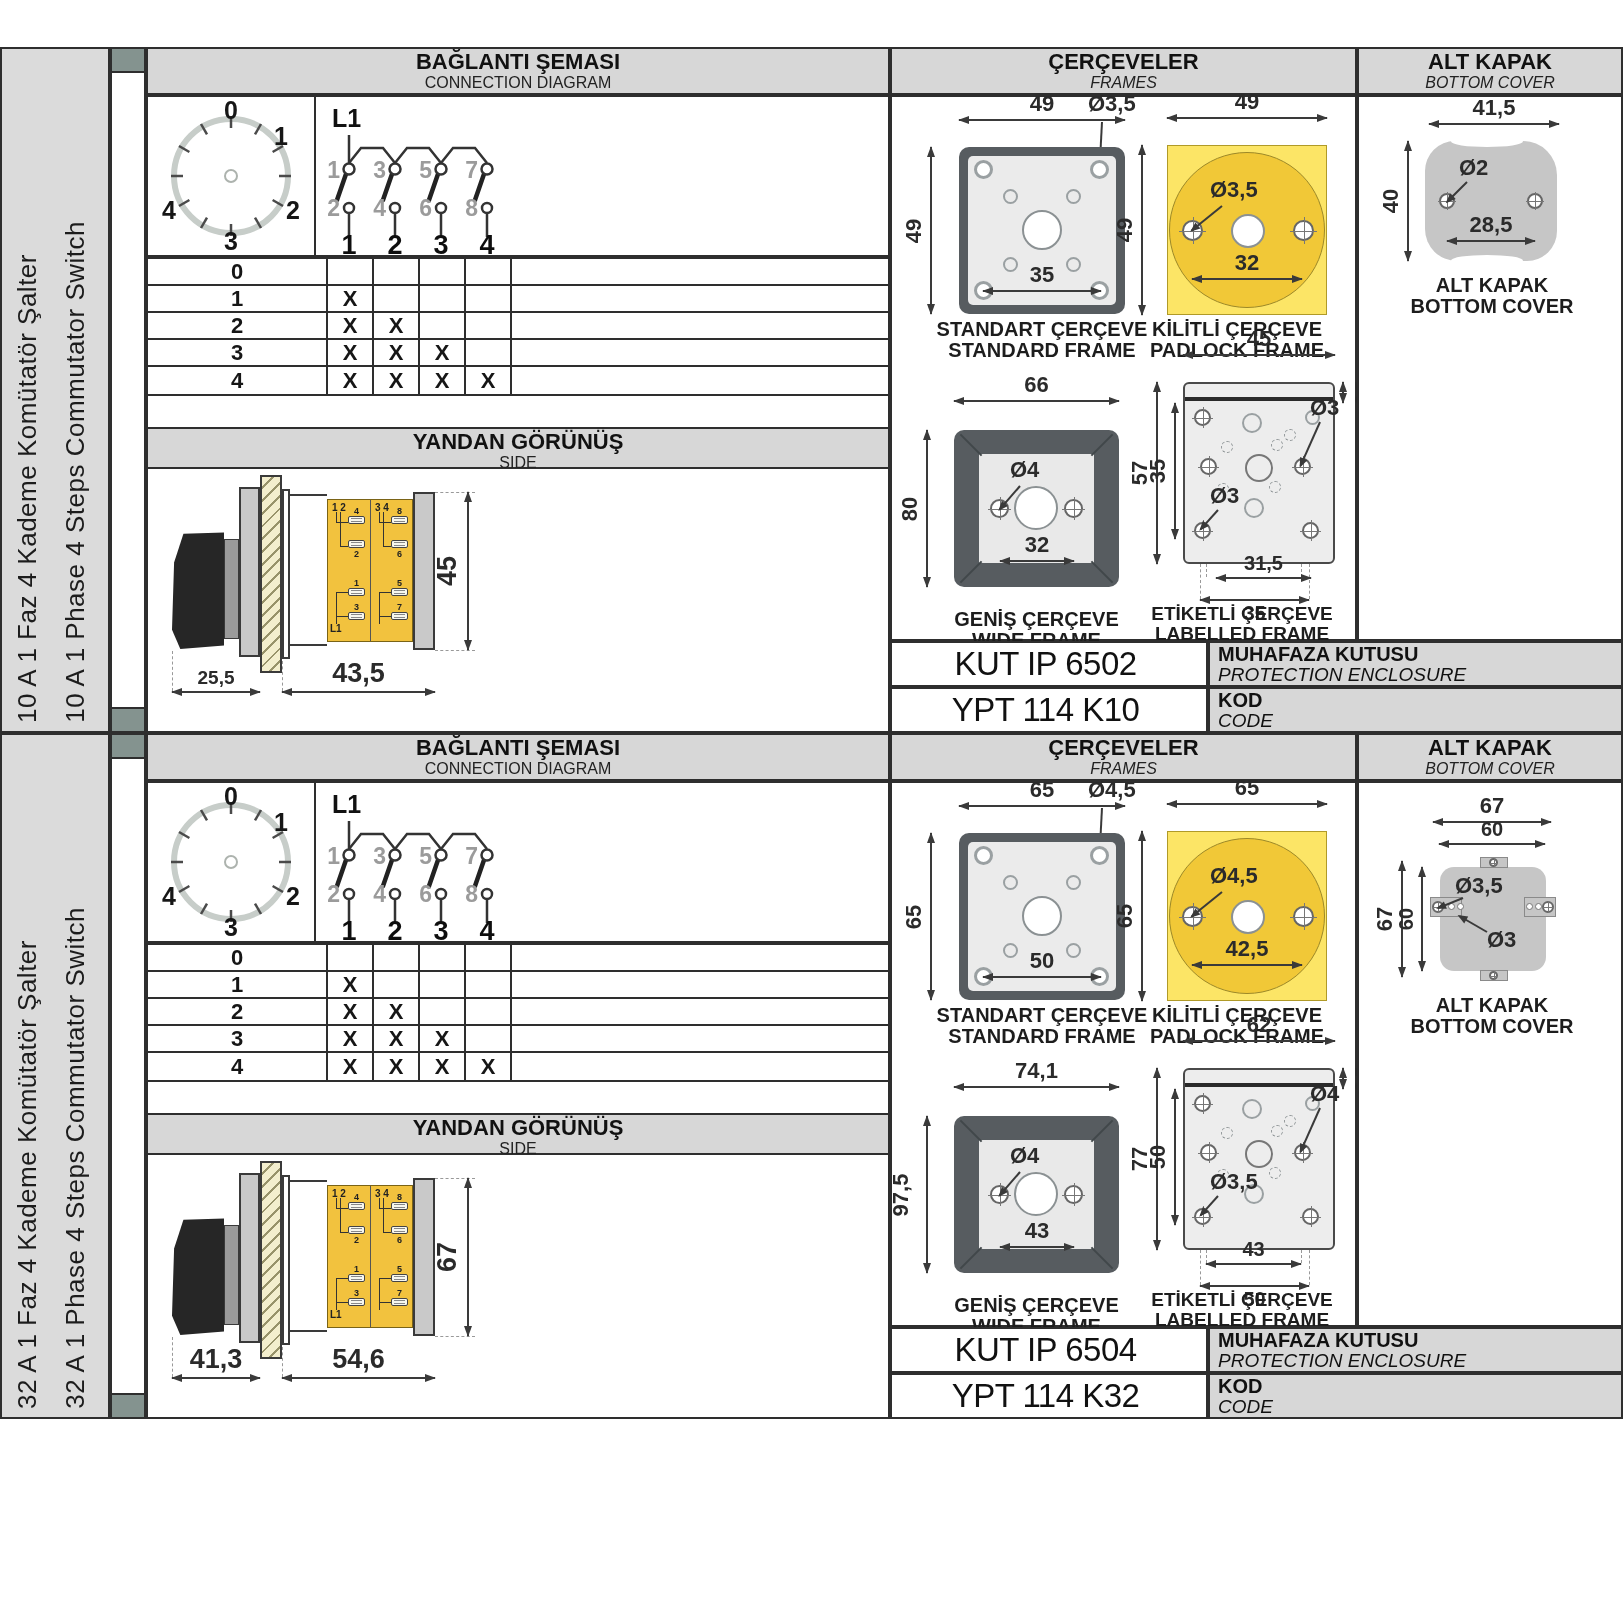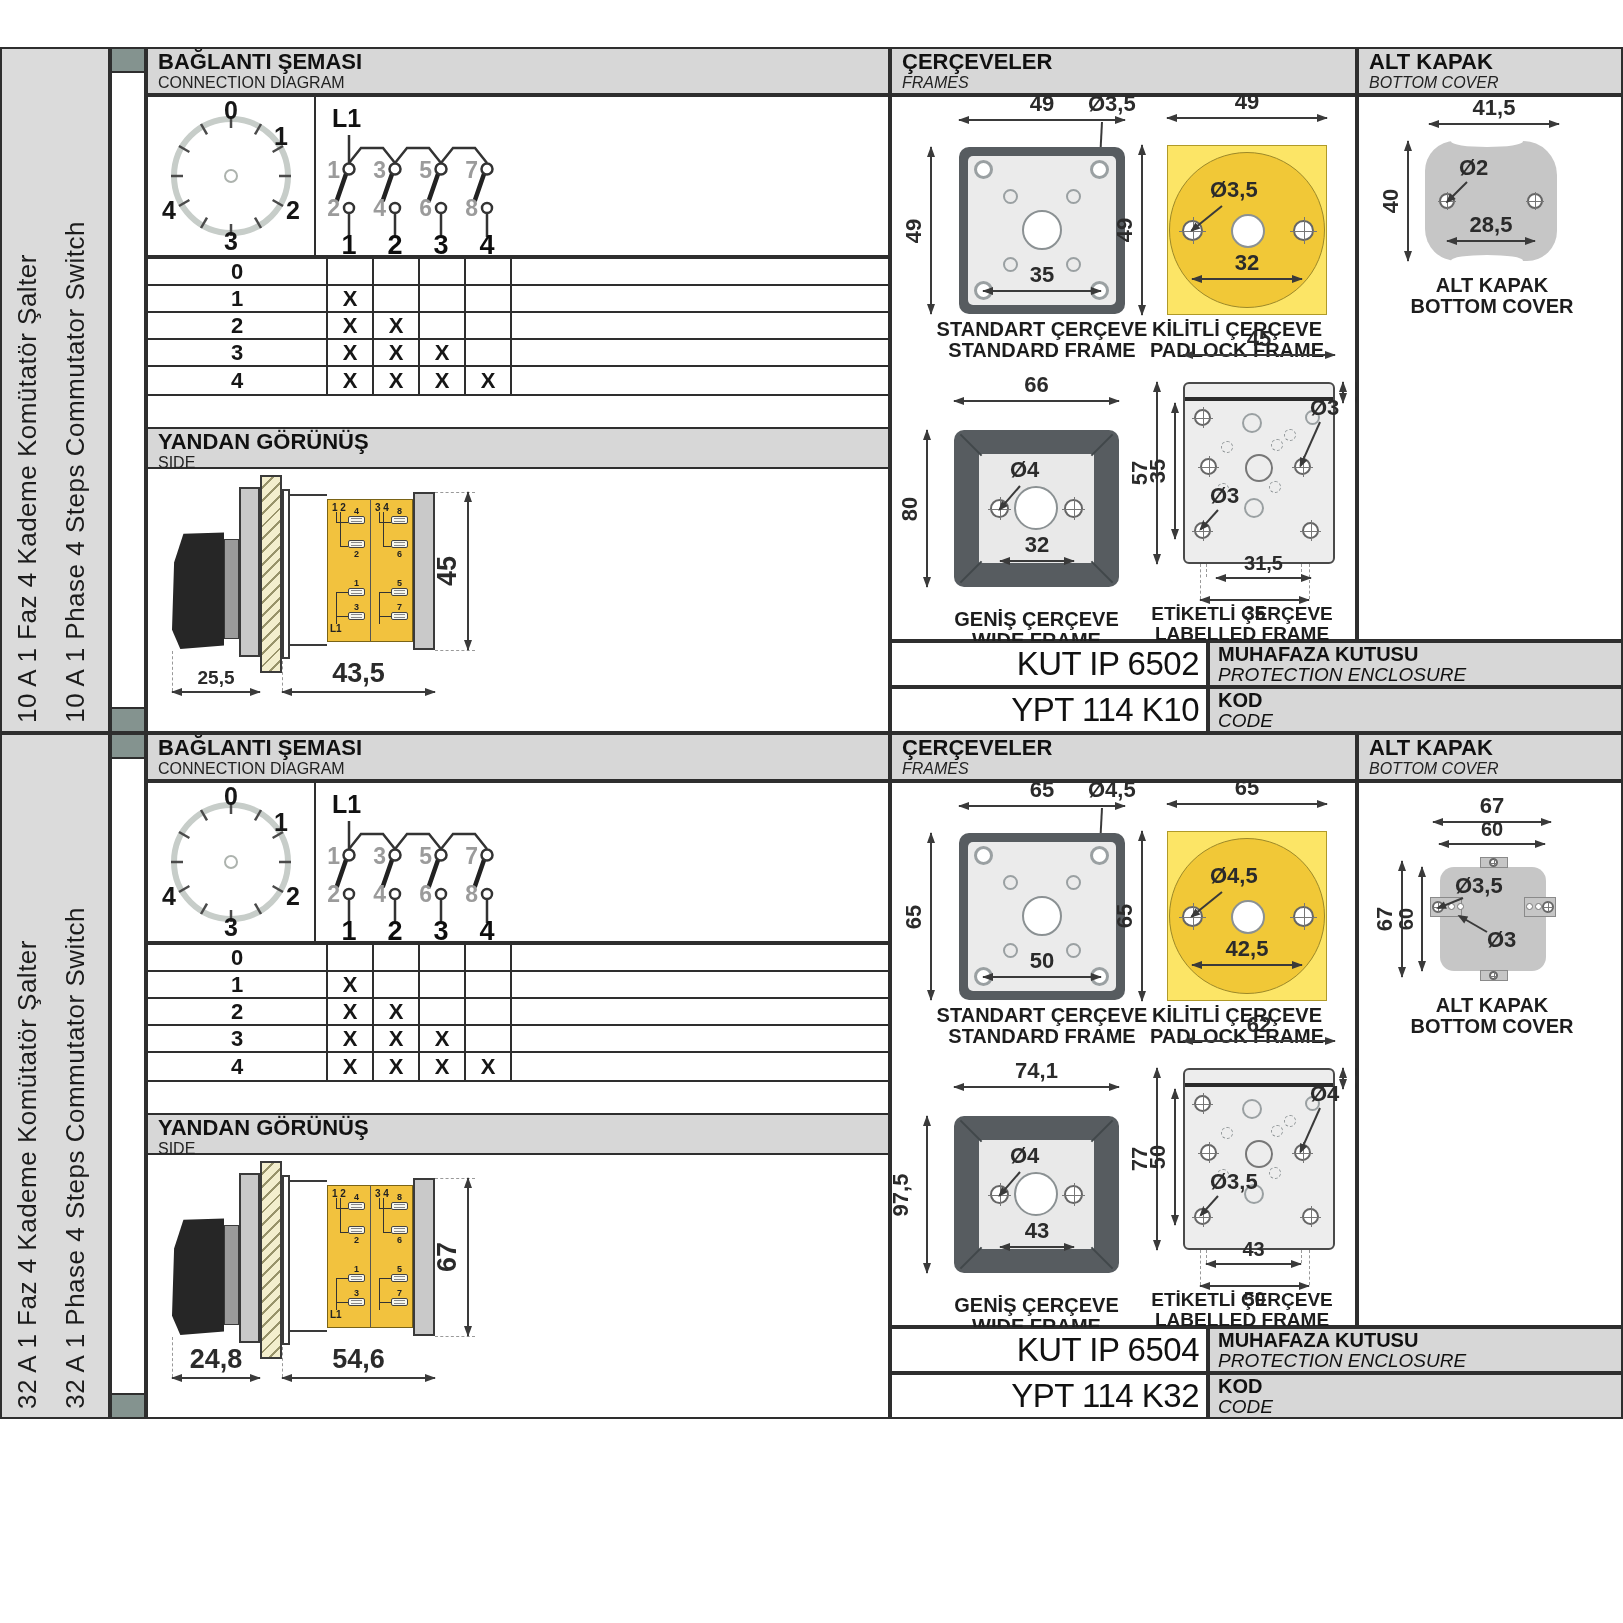--- a/index.html
+++ b/index.html
@@ -5,21 +5,21 @@
   * { box-sizing: border-box; margin:0; padding:0; }
   body { background:#fff; font-family:"Liberation Sans","DejaVu Sans",sans-serif; }
   #page { position:relative; width:1623px; height:1623px; background:#fff; overflow:hidden; }
   .section { position:absolute; left:0; width:1623px; height:686px; }
   .abs { position:absolute; }
   .box { position:absolute; background:#fff; border:2px solid #2e2e2e; }
   .sidebar { position:absolute; left:0; top:0; width:110px; height:686px; background:#dbdbdb; border:2px solid #2e2e2e; }
   .vlabel { position:absolute; bottom:8px; writing-mode:vertical-rl; transform:rotate(180deg); font-size:26px; color:#1c1c1c; white-space:nowrap; letter-spacing:.5px; }
   .binder { position:absolute; left:110px; top:0; width:36px; height:686px; background:#fff; border-left:2px solid #2e2e2e; border-right:2px solid #2e2e2e; }
   .bsq { position:absolute; left:-2px; width:36px; height:26px; background:#84938f; border:2px solid #2e2e2e; }
-  .hdr { position:absolute; background:#d7d7d7; border:2px solid #2e2e2e; text-align:left; padding:1px 10px; }
+  .hdr { position:absolute; background:#d7d7d7; border:2px solid #2e2e2e; text-align:center; padding:1px 10px; }
   .hdr .tr { font-weight:bold; font-size:22px; line-height:23px; color:#111; }
   .hdr .en { font-size:16px; line-height:20px; color:#222; }
   .it { font-style:italic; }
   .tt { position:absolute; display:grid; grid-template-columns:180px 46px 46px 46px 46px 1fr; grid-auto-rows:27px; border:2px solid #2e2e2e; background:#fff; }
   .tt > div { border-right:2px solid #2e2e2e; border-bottom:2px solid #2e2e2e; display:flex; align-items:center; justify-content:center; font-weight:bold; font-size:22px; color:#161616; }
   .tt > div:nth-child(6n) { border-right:none; }
   .tt > div:nth-last-child(-n+6) { border-bottom:none; }
   .dimh { position:absolute; border-top:2px solid #3a3a3a; height:0; }
   .dimh::before { content:""; position:absolute; left:-1px; top:-5px; border-top:4px solid transparent; border-bottom:4px solid transparent; border-right:11px solid #3a3a3a; }
   .dimh::after { content:""; position:absolute; right:-1px; top:-5px; border-top:4px solid transparent; border-bottom:4px solid transparent; border-left:11px solid #3a3a3a; }
@@ -42,21 +42,21 @@
   .exth { position:absolute; border-top:1px dashed #999; height:0; }
   .extv { position:absolute; border-left:1px dashed #999; width:0; }
   .term { position:absolute; width:17px; height:8px; background:#f7f7ee; border:1px solid #444; border-radius:2px; }
   .term::before { content:""; position:absolute; left:2px; right:2px; top:1px; border-top:1px solid #888; }
   .term::after { content:""; position:absolute; left:2px; right:2px; bottom:1px; border-top:1px solid #888; }
   .tlab { position:absolute; font-size:9px; font-weight:bold; color:#222; line-height:1; }
   .thead { position:absolute; font-size:10px; font-weight:bold; color:#222; line-height:1; }
   .wl { position:absolute; border-left:1px solid #333; border-bottom:1px solid #333; }
   .wl2 { position:absolute; border-left:1px solid #333; border-top:1px solid #333; }
   .diag { position:absolute; width:30px; border-top:2px solid #41474a; }
-  .codeval { position:absolute; background:#fff; border:2px solid #2e2e2e; text-align:right; font-size:33px; font-weight:500; letter-spacing:-.5px; color:#111; padding-right:7px; line-height:41px; }
+  .codeval { position:absolute; background:#fff; border:2px solid #2e2e2e; text-align:center; font-size:33px; font-weight:500; letter-spacing:-.5px; color:#111; padding-right:7px; line-height:41px; }
   .codelab { position:absolute; background:#d7d7d7; border:2px solid #2e2e2e; padding:0 8px; color:#111; }
   .codelab .tr { font-weight:bold; font-size:20px; line-height:22px; }
   .codelab .en { font-style:italic; font-size:19px; line-height:19px; }
   .st-l1 { font:bold 25px "Liberation Sans",sans-serif; fill:#111; }
   .st-gray { font:bold 23px "Liberation Sans",sans-serif; fill:#9b9b9b; text-anchor:end; }
   .st-term { font:bold 27px "Liberation Sans",sans-serif; fill:#0e0e0e; text-anchor:middle; }
   .st-num { font:bold 25px "Liberation Sans",sans-serif; fill:#161616; text-anchor:middle; }
   .sline { stroke:#333; stroke-width:2.5; fill:none; }
   .sarm { stroke:#222; stroke-width:4.5; fill:none; stroke-linecap:round; }
   .scon { fill:#fff; stroke:#333; stroke-width:2.5; }
@@ -552,21 +552,21 @@
       <div class="tlab" style="left:69px;top:79px">5</div>
       <div class="tlab" style="left:69px;top:103px">7</div>
       <div class="tlab" style="left:2px;top:124px;font-size:10px">L1</div>
     </div>
     <div class="abs" style="left:267px;top:23px;width:22px;height:158px;background:#c9c9c9;border:2px solid #3a3a3a"></div>
     <div class="exth" style="left:289px;top:23px;width:40px"></div>
     <div class="exth" style="left:289px;top:181px;width:40px"></div>
     <div class="extv" style="left:26px;top:182px;width:0;height:40px"></div>
     <div class="extv" style="left:136px;top:192px;height:30px"></div>
     <div class="dimh" style="left:26px;top:222px;width:88px">
-          <span style="font-size:27px">24,8</span>
+          <span style="font-size:27px">41,3</span>
         </div>
     <div class="dimh" style="left:136px;top:222px;width:153px">
           <span style="font-size:27px">54,6</span>
         </div>
     <div class="dimv" style="left:321px;top:23px;height:158px">
           <span style="font-size:27px">67</span>
         </div>
   </div>
 
   <div class="hdr" style="left:890px;top:0;width:467px;height:48px">

